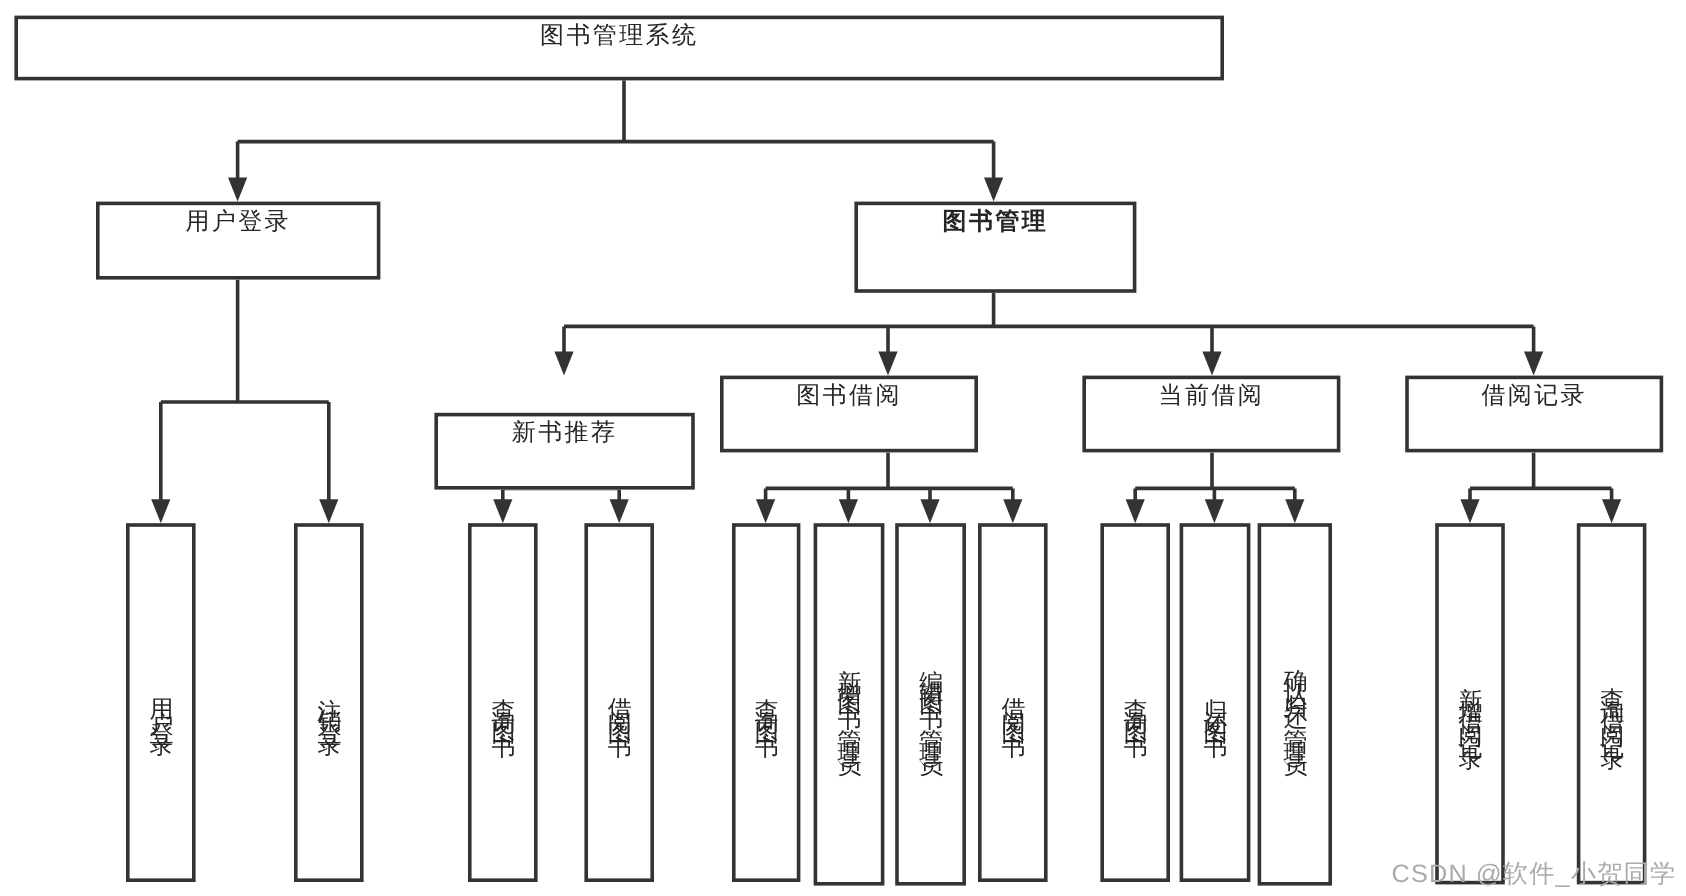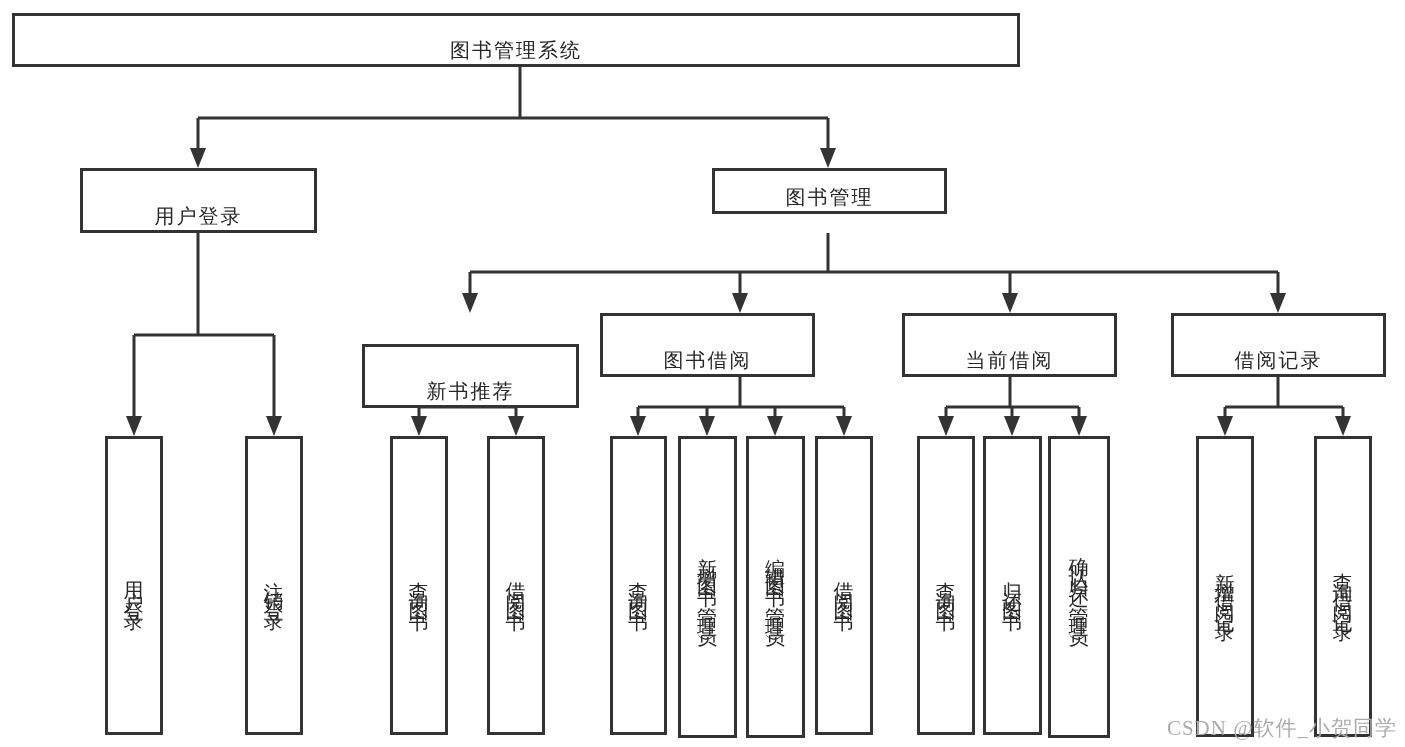--- a/index.html
+++ b/index.html
@@ -20,21 +20,21 @@
     stroke: var(--line, #333333);
     stroke-width: 3;
     fill: none;
   }
   .connector polygon { fill: var(--line, #333333); }
   .node {
     position: absolute;
     border: 3px solid var(--line, #333333);
     background: #ffffff;
     display: flex;
-    align-items: flex-end;
+    align-items: flex-start;
     justify-content: center;
     color: var(--text, #262626);
     font-size: 20px;
     letter-spacing: 2px;
     white-space: nowrap;
   }
   .vnode {
     position: absolute;
     border: 3px solid var(--line, #333333);
     background: #ffffff;
@@ -51,21 +51,20 @@
     line-height: 1.1;
   }
   .watermark {
     position: absolute;
     right: 8px;
     bottom: 5px;
     font-size: 21px;
     letter-spacing: 1px;
     color: var(--watermark, #ababab);
     white-space: nowrap;
-    font-family: Liberation Serif, serif;
   }
 </style>
 </head>
 <body>
 
 <div class="canvas">
 
   <svg class="connector" width="1405" height="747" viewBox="0 0 1405 747" aria-hidden="true">
 
     <path d="
@@ -101,21 +100,21 @@
     <polygon points="1335,416 1351,416 1343,436"></polygon>
   </svg>
 
   <div class="node" style="left:12px; top:13px; width:1008px; height:54px;">
     <span>图书管理系统</span>
   </div>
 
   <div class="node" style="left:80px; top:168px; width:237px; height:65px;">
     <span>用户登录</span>
   </div>
-  <div class="node" style="left:712px; top:168px; width:235px; height:46px;">
+  <div class="node" style="left:712px; top:168px; width:235px; height:76px;font-weight:bold;">
     <span>图书管理</span>
   </div>
 
   <div class="node" style="left:362px; top:313px; width:217px; height:64px;margin-top:31px;">
     <span>新书推荐</span>
   </div>
   <div class="node" style="left:600px; top:313px; width:215px; height:64px;">
     <span>图书借阅</span>
   </div>
   <div class="node" style="left:1171px; top:313px; width:215px; height:64px;">

